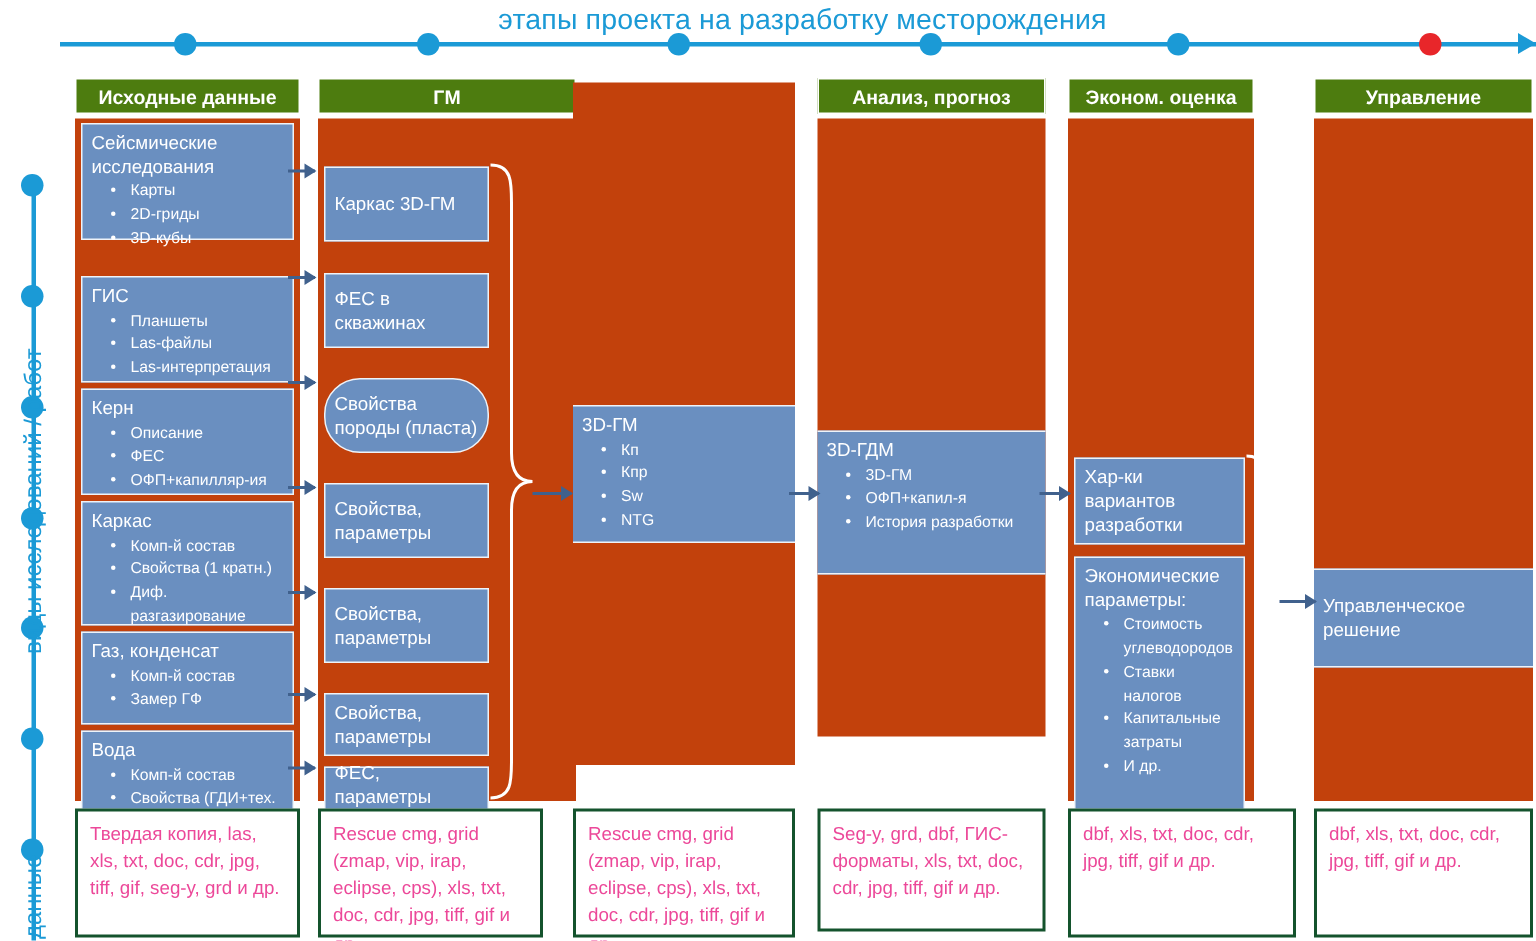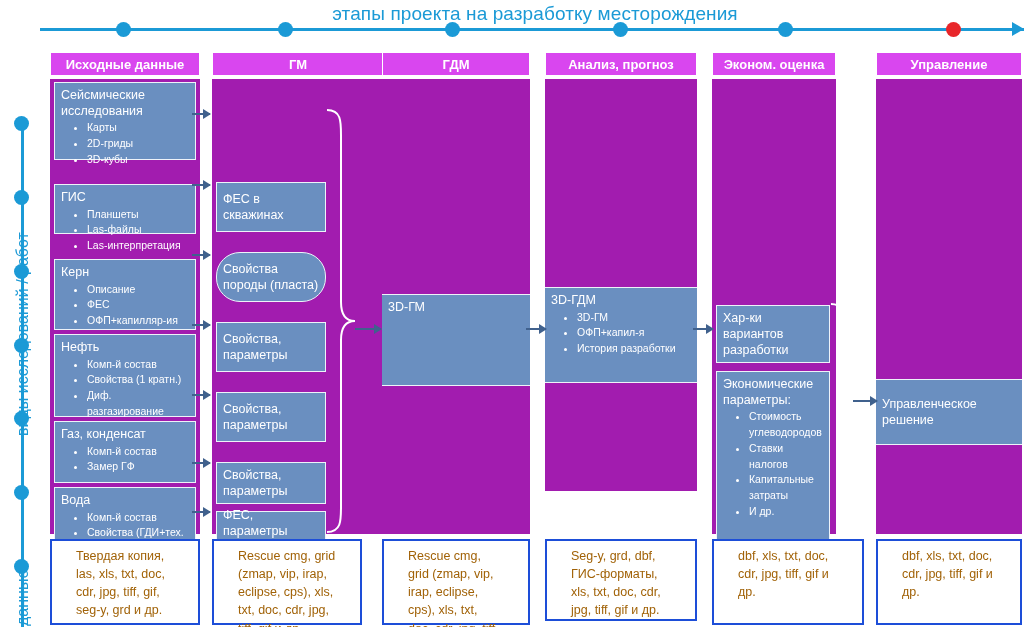--- a/index.html
+++ b/index.html
@@ -27,31 +27,31 @@
   .vlabel{
     position:absolute;color:#1b9ad6;font-size:15px;white-space:nowrap;
     transform-origin:0 0;transform:rotate(-90deg);
   }
   .vlabel.big{left:14px;top:430px;font-size:16px;}
   .vlabel.small{left:14px;top:620px;font-size:16px;}
 
   
   .col{position:absolute;top:46px;}
   .col-head{
-    height:24px;background:#d946ef;border:1px solid #ffffff;
+    height:24px;background:#4d7c0f;border:1px solid #ffffff;
     display:flex;align-items:center;justify-content:center;
     font-size:13px;font-weight:bold;color:#ffffff;box-sizing:border-box;
   }
   .col-body{
-    position:relative;background:#a21caf;margin-top:3px;box-sizing:border-box;
+    position:relative;background:#c2410c;margin-top:3px;box-sizing:border-box;
   }
   .col-foot{
-    position:absolute;background:#ffffff;border:2px solid #1d4ed8;
-    box-sizing:border-box;color:#a16207;font-size:12.5px;line-height:1.45;
-    padding:6px 24px;
+    position:absolute;background:#ffffff;border:2px solid #14532d;
+    box-sizing:border-box;color:#ec4899;font-size:12.5px;line-height:1.45;
+    padding:6px 8px;
   }
 
   
   .blk{
     position:absolute;left:4px;right:4px;background:#6a8fc0;
     border:1px solid #eef3f9;box-sizing:border-box;
     padding:5px 6px;color:#ffffff;
   }
   .blk .hd{font-size:12.5px;line-height:1.25;margin-bottom:1px;}
   .blk ul{margin:0;padding:0 0 0 26px;list-style:disc;}
@@ -103,40 +103,40 @@
 
       <div class="blk" style="top:3px;height:78px;">
         <div class="hd">Сейсмические исследования</div>
         <ul>
           <li>Карты</li>
           <li>2D-гриды</li>
           <li>3D-кубы</li>
         </ul>
       </div>
 
-      <div class="blk" style="top:105px;height:50px;">
+      <div class="blk" style="top:105px;height:71px;">
         <div class="hd">ГИС</div>
         <ul>
           <li>Планшеты</li>
           <li>Las-файлы</li>
           <li>Las-интерпретация</li>
         </ul>
       </div>
 
       <div class="blk" style="top:180px;height:71px;">
         <div class="hd">Керн</div>
         <ul>
           <li>Описание</li>
           <li>ФЕС</li>
           <li>ОФП+капилляр-ия</li>
         </ul>
       </div>
 
       <div class="blk" style="top:255px;height:83px;">
-        <div class="hd">Нефть</div>
+        <div class="hd">Каркас</div>
         <ul>
           <li>Комп-й состав</li>
           <li>Свойства (1 кратн.)</li>
           <li>Диф. разгазирование</li>
         </ul>
       </div>
 
       <div class="blk" style="top:342px;height:62px;">
         <div class="hd">Газ, конденсат</div>
         <ul>
@@ -156,20 +156,23 @@
         </ul>
       </div>
     </div>
   </div>
   <div class="col-foot" style="left:50px;top:533px;width:150px;height:86px;">Твердая копия, las, xls, txt, doc, cdr, jpg, tiff, gif, seg-y, grd и др.</div>
 
   <div class="col" style="left:212px;width:172px;">
     <div class="col-head">ГМ</div>
     <div class="col-body" style="height:455px;">
 
+      <div class="blk plain" style="top:32px;left:4px;width:110px;height:50px;">
+        <div class="hd">Каркас 3D-ГМ</div>
+      </div>
       <div class="blk plain" style="top:103px;left:4px;width:110px;height:50px;align-items:center;">
         <div class="hd">ФЕС в скважинах</div>
       </div>
       <div class="blk plain" style="top:173px;left:4px;width:110px;height:50px;border-radius:24px;">
         <div class="hd">Свойства породы (пласта)</div>
       </div>
       <div class="blk plain" style="top:243px;left:4px;width:110px;height:50px;">
         <div class="hd">Свойства, параметры</div>
       </div>
       <div class="blk plain" style="top:313px;left:4px;width:110px;height:50px;">
@@ -185,24 +188,29 @@
       <div class="brace" style="left:113px;top:28px;">
         <svg width="34" height="455" viewBox="0 0 34 455">
           <path d="M2,3 C16,3 16,14 16,28 L16,195 C16,209 22,214 30,214 C22,214 16,219 16,233 L16,400 C16,414 16,425 2,425" fill="none" stroke="#ffffff" stroke-width="2"></path>
         </svg>
       </div>
     </div>
   </div>
   <div class="col-foot" style="left:212px;top:533px;width:150px;height:86px;">Rescue cmg, grid (zmap, vip, irap, eclipse, cps), xls, txt, doc, cdr, jpg, tiff, gif и др.</div>
 
   <div class="col" style="left:382px;width:148px;">
-    <div class="col-head">ГДМ</div>
     <div class="col-body" style="height:455px;">
       <div class="blk" style="top:215px;left:0;right:0;height:92px;border-left:none;border-right:none;">
         <div class="hd">3D-ГМ</div>
+        <ul>
+          <li>Кп</li>
+          <li>Кпр</li>
+          <li>Sw</li>
+          <li>NTG</li>
+        </ul>
       </div>
     </div>
   </div>
   <div class="col-foot" style="left:382px;top:533px;width:148px;height:86px;">Rescue cmg, grid (zmap, vip, irap, eclipse, cps), xls, txt, doc, cdr, jpg, tiff, gif и др.</div>
 
   <div class="col" style="left:545px;width:152px;">
     <div class="col-head">Анализ, прогноз</div>
     <div class="col-body" style="height:412px;">
       <div class="blk" style="top:208px;left:0;right:0;height:96px;border-left:none;border-right:none;">
         <div class="hd">3D-ГДМ</div>

